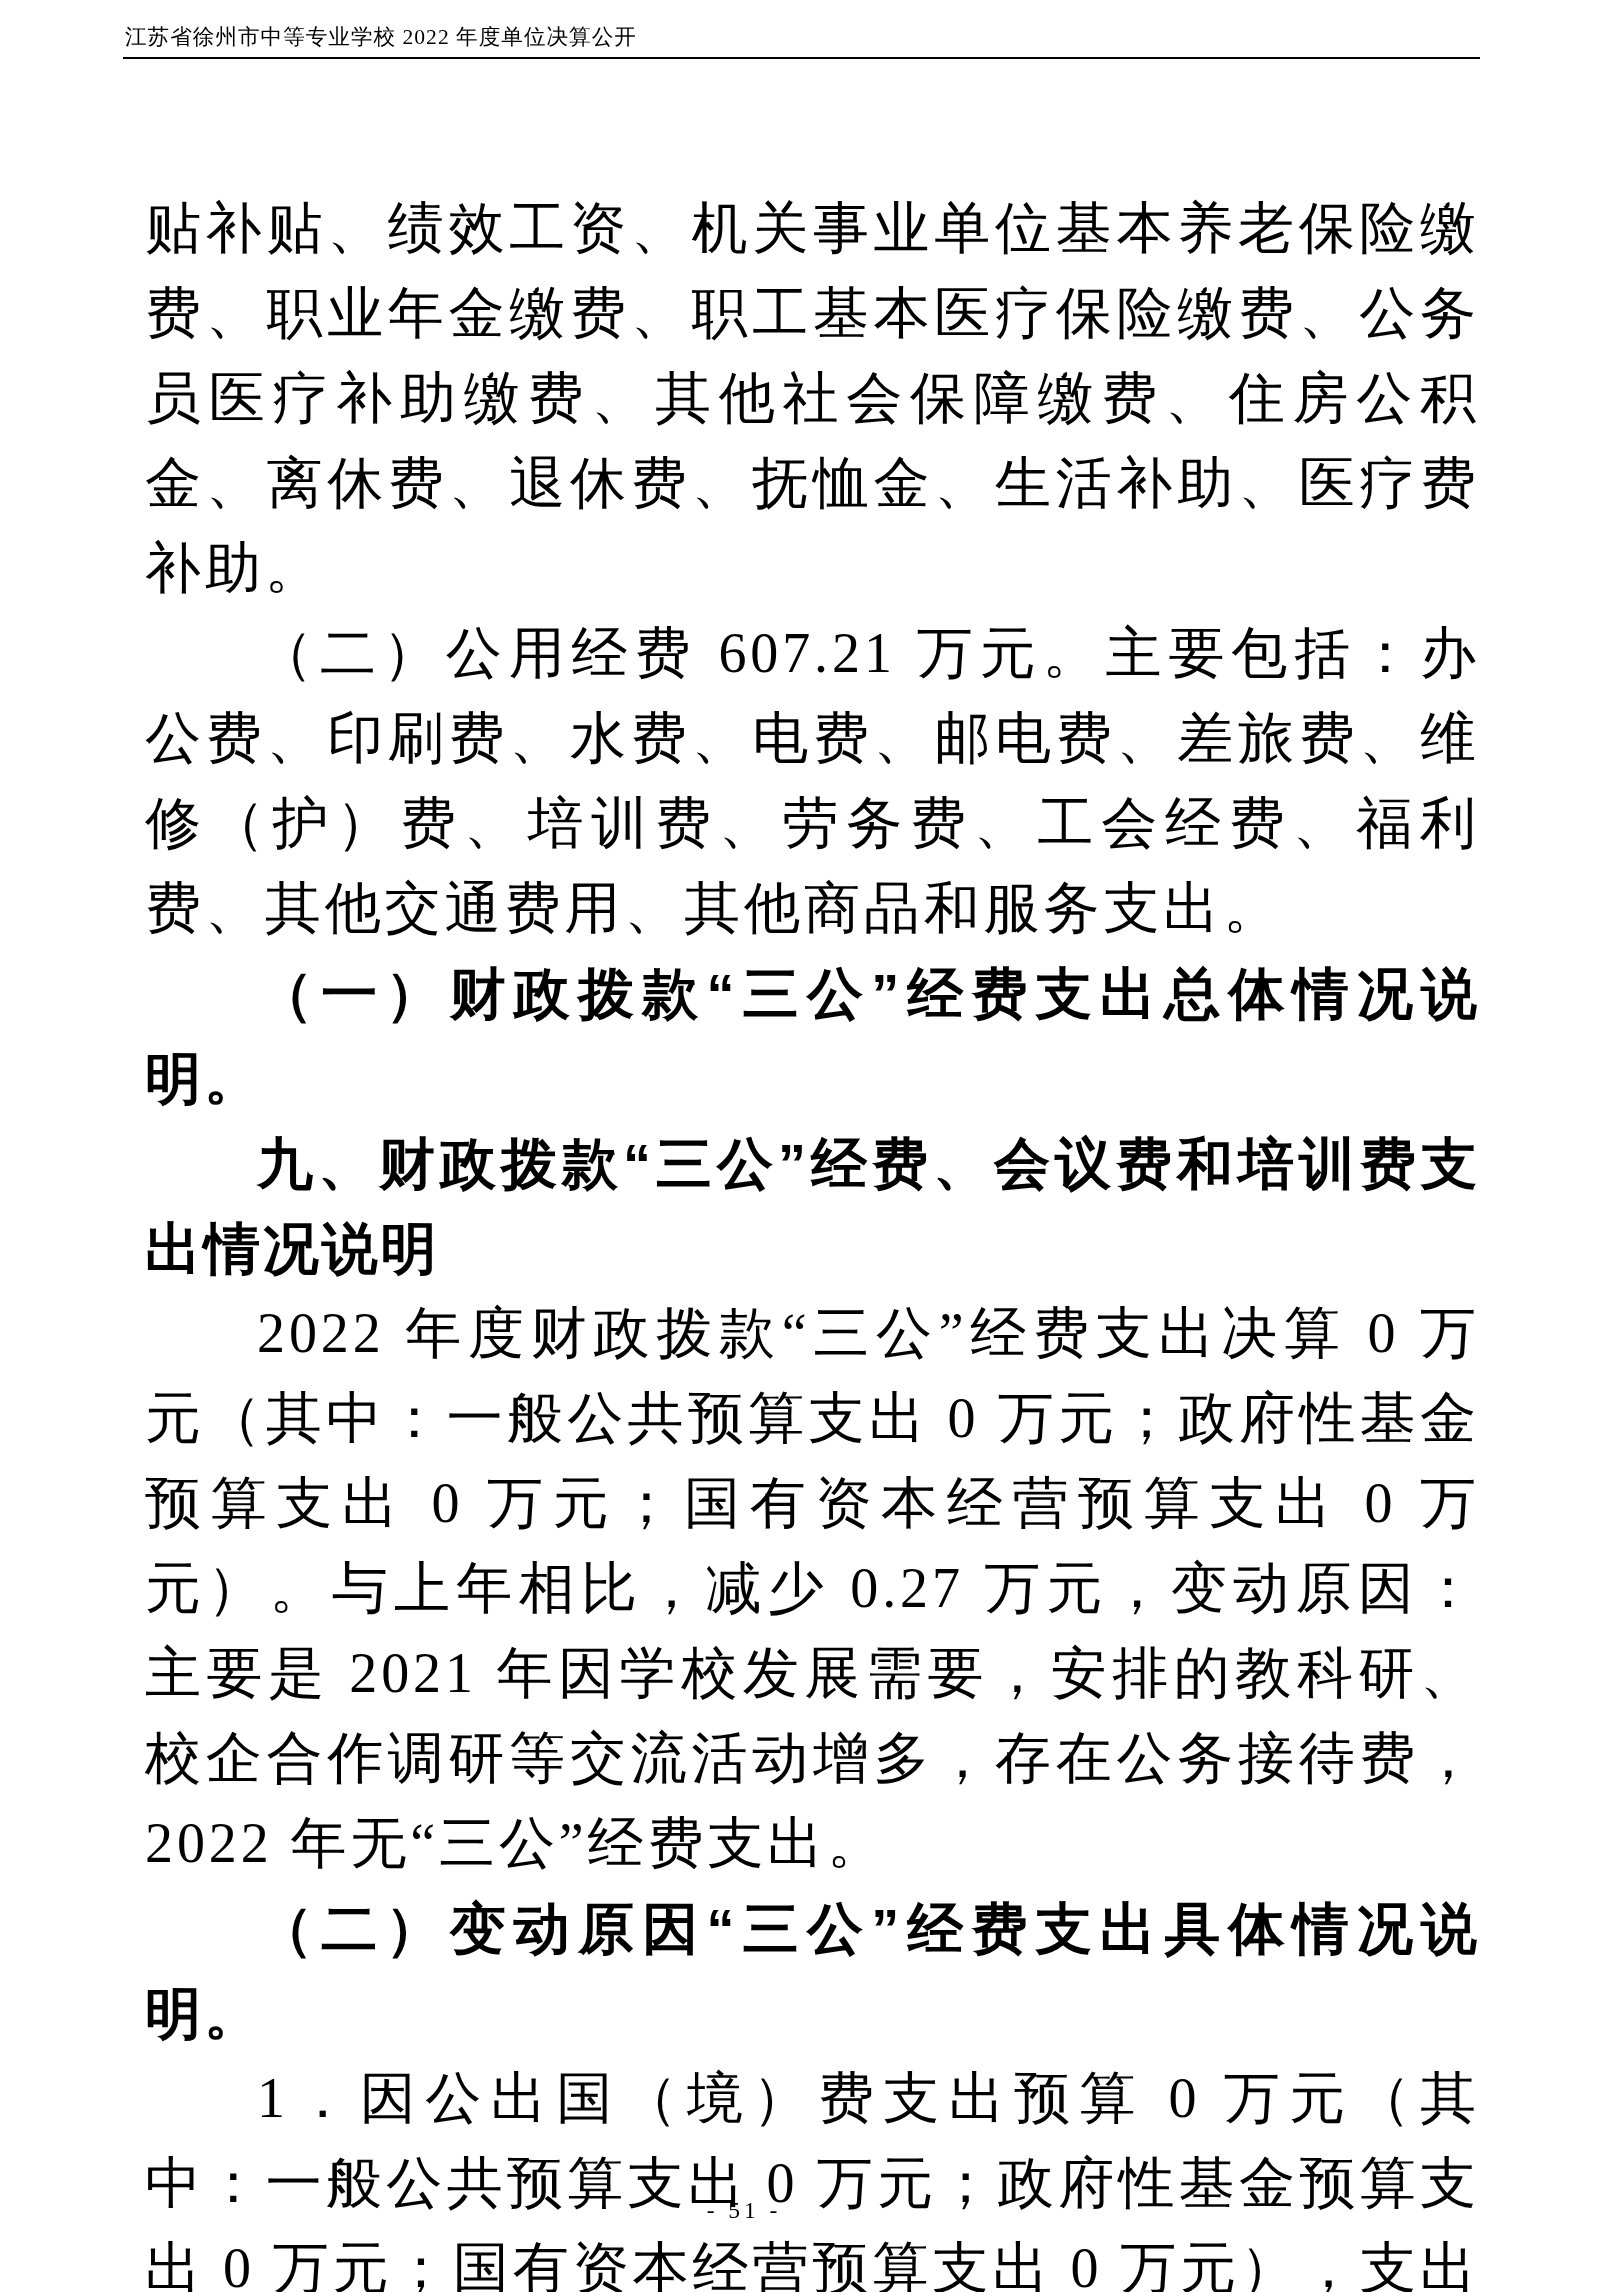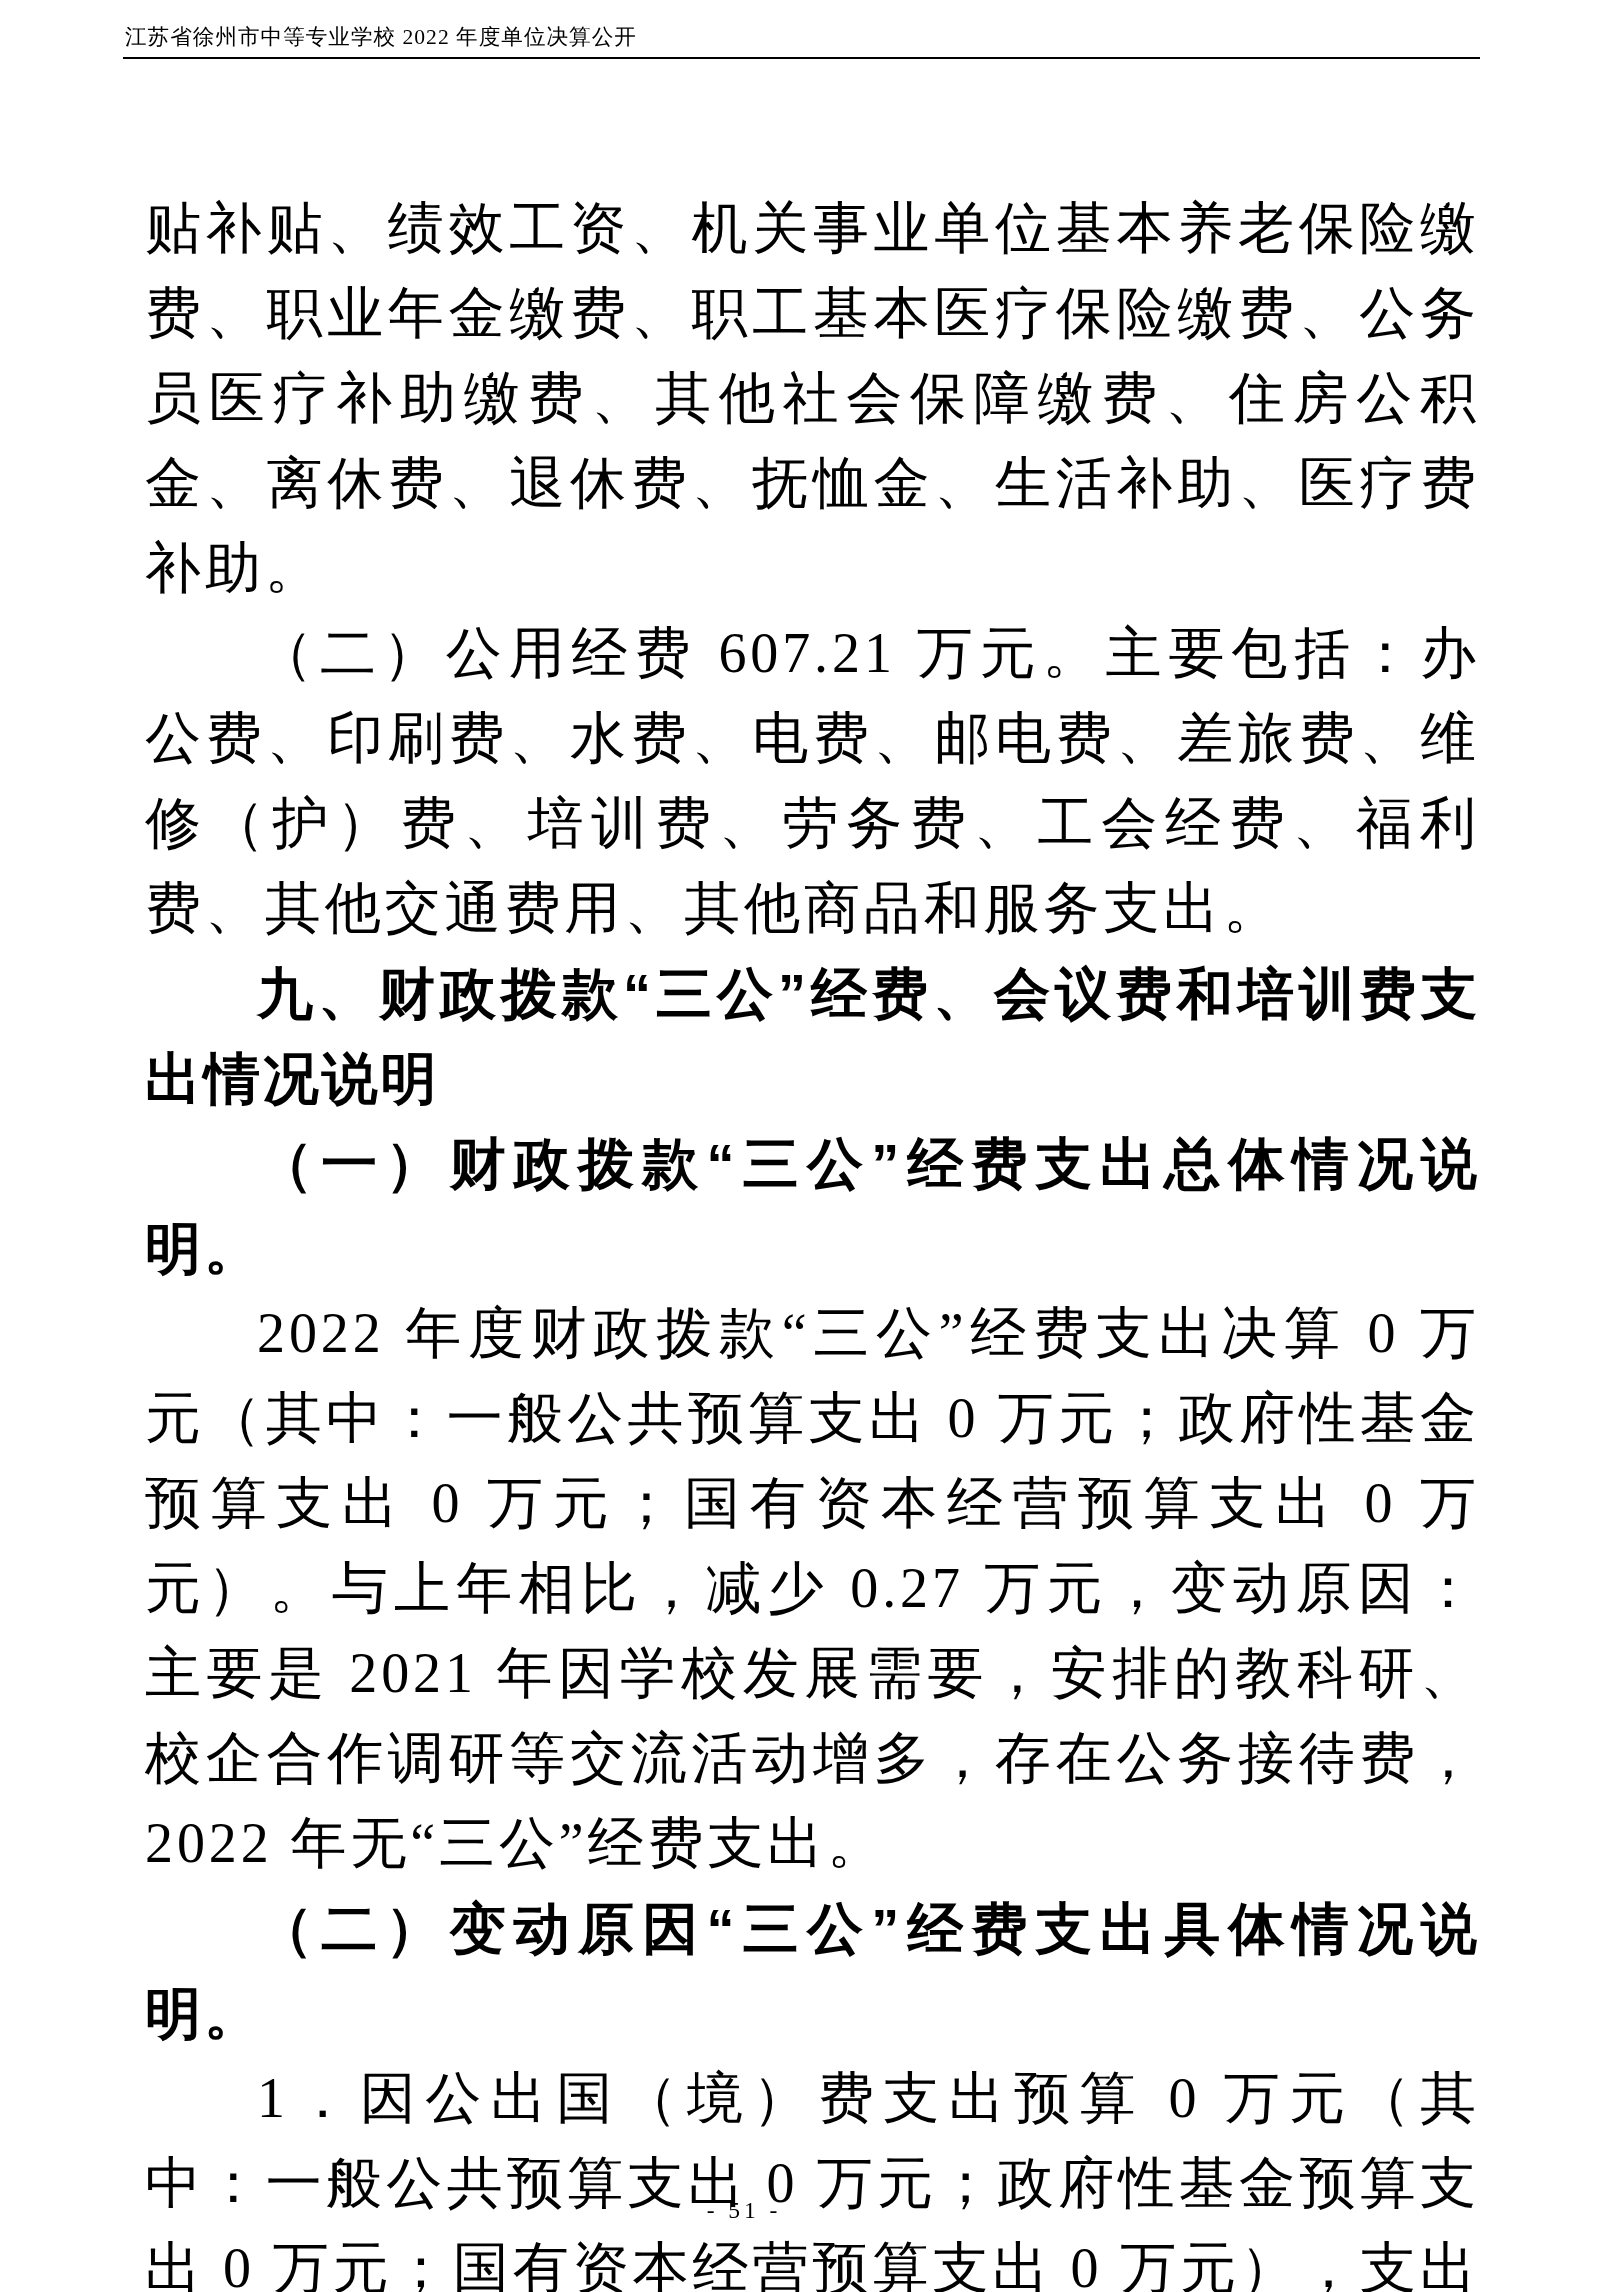--- a/index.html
+++ b/index.html
@@ -85,22 +85,22 @@
 <div class="page">
 
   <div class="page-header">
     <div class="header-title">江苏省徐州市中等专业学校 2022 年度单位决算公开</div>
     <div class="header-rule"></div>
   </div>
 
   <div class="content">
     <p class="para flush">贴补贴、绩效工资、机关事业单位基本养老保险缴费、职业年金缴费、职工基本医疗保险缴费、公务员医疗补助缴费、其他社会保障缴费、住房公积金、离休费、退休费、抚恤金、生活补助、医疗费补助。</p>
     <p class="para">（二）公用经费 607.21 万元。主要包括：办公费、印刷费、水费、电费、邮电费、差旅费、维修（护）费、培训费、劳务费、工会经费、福利费、其他交通费用、其他商品和服务支出。</p>
+    <p class="para heading">（一）财政拨款“三公”经费支出总体情况说明。</p>
     <p class="para heading">九、财政拨款“三公”经费、会议费和培训费支出情况说明</p>
-    <p class="para heading">（一）财政拨款“三公”经费支出总体情况说明。</p>
     <p class="para">2022 年度财政拨款“三公”经费支出决算 0 万元（其中：一般公共预算支出 0 万元；政府性基金预算支出 0 万元；国有资本经营预算支出 0 万元）。与上年相比，减少 0.27 万元，变动原因：主要是 2021 年因学校发展需要，安排的教科研、校企合作调研等交流活动增多，存在公务接待费，2022 年无“三公”经费支出。</p>
     <p class="para heading">（二）变动原因“三公”经费支出具体情况说明。</p>
     <p class="para">1．因公出国（境）费支出预算 0 万元（其中：一般公共预算支出 0 万元；政府性基金预算支出 0 万元；国有资本经营预算支出 0 万元），支出决算 0 万元（其中：一般公共预算支出 0 万元；政府性基金预算支出 0 万元；国有资本经营预算支出 0</p>
   </div>
 
   <div class="page-footer">
     <span class="page-number">- 51 -</span>
   </div>
 
 </div>

